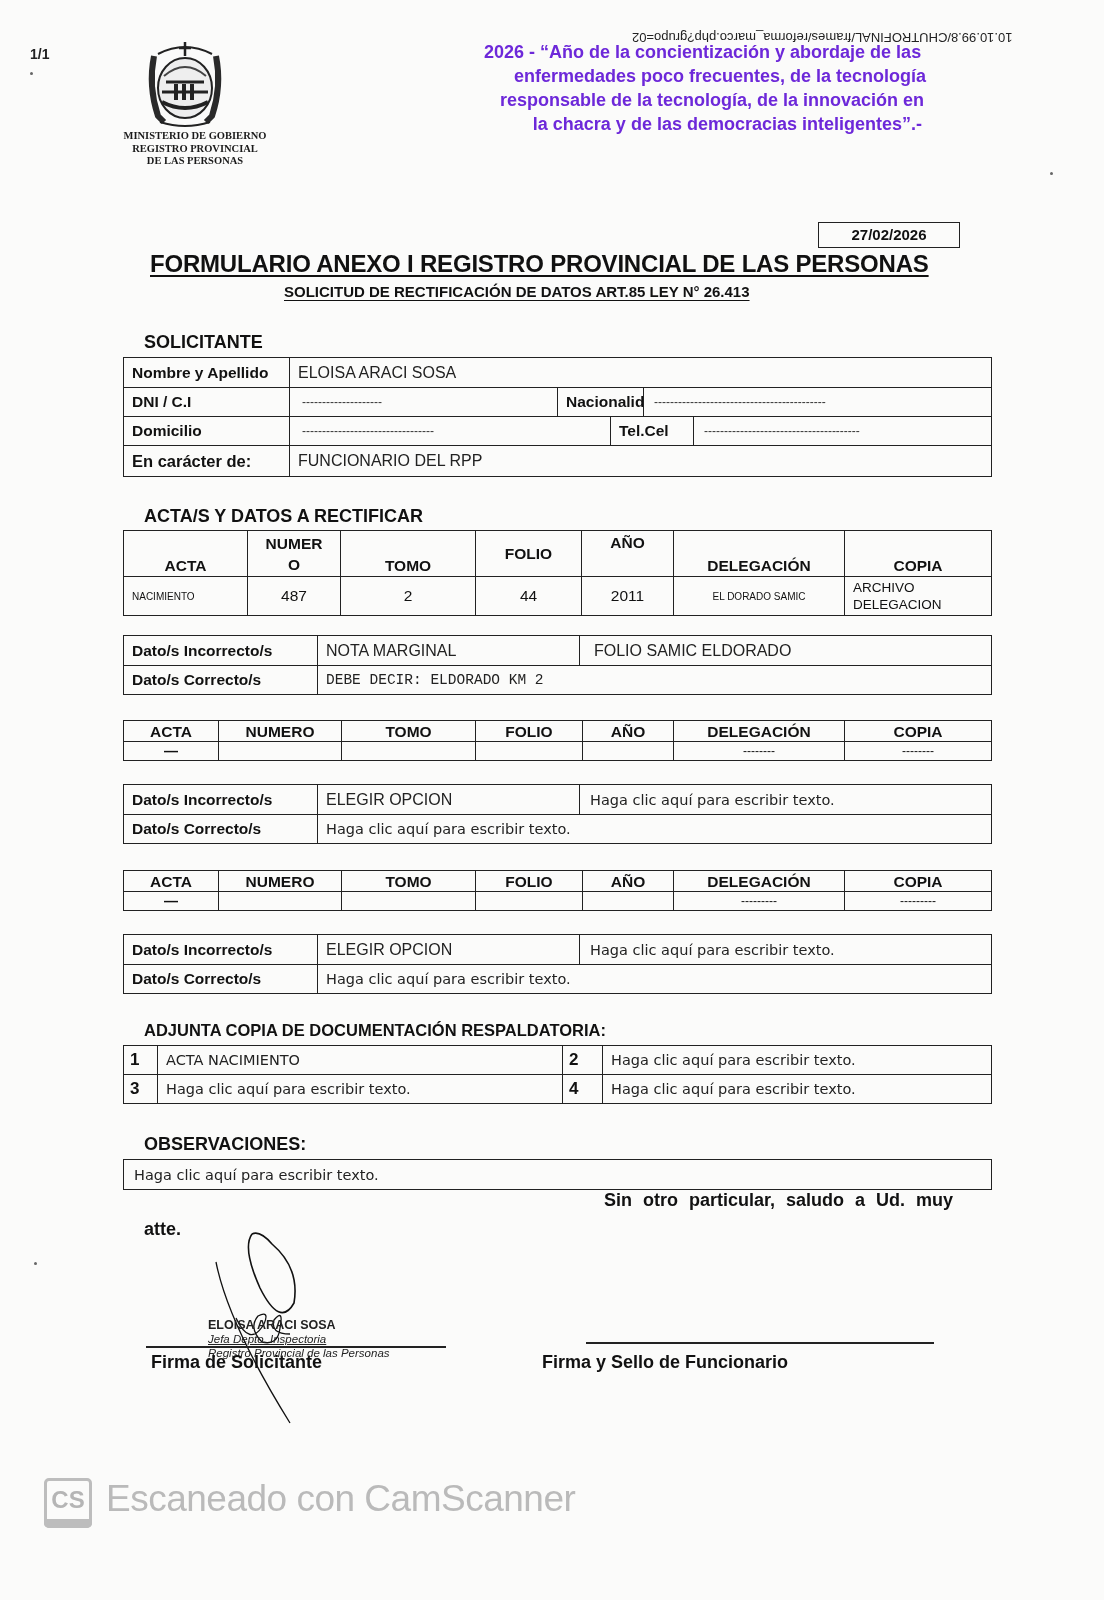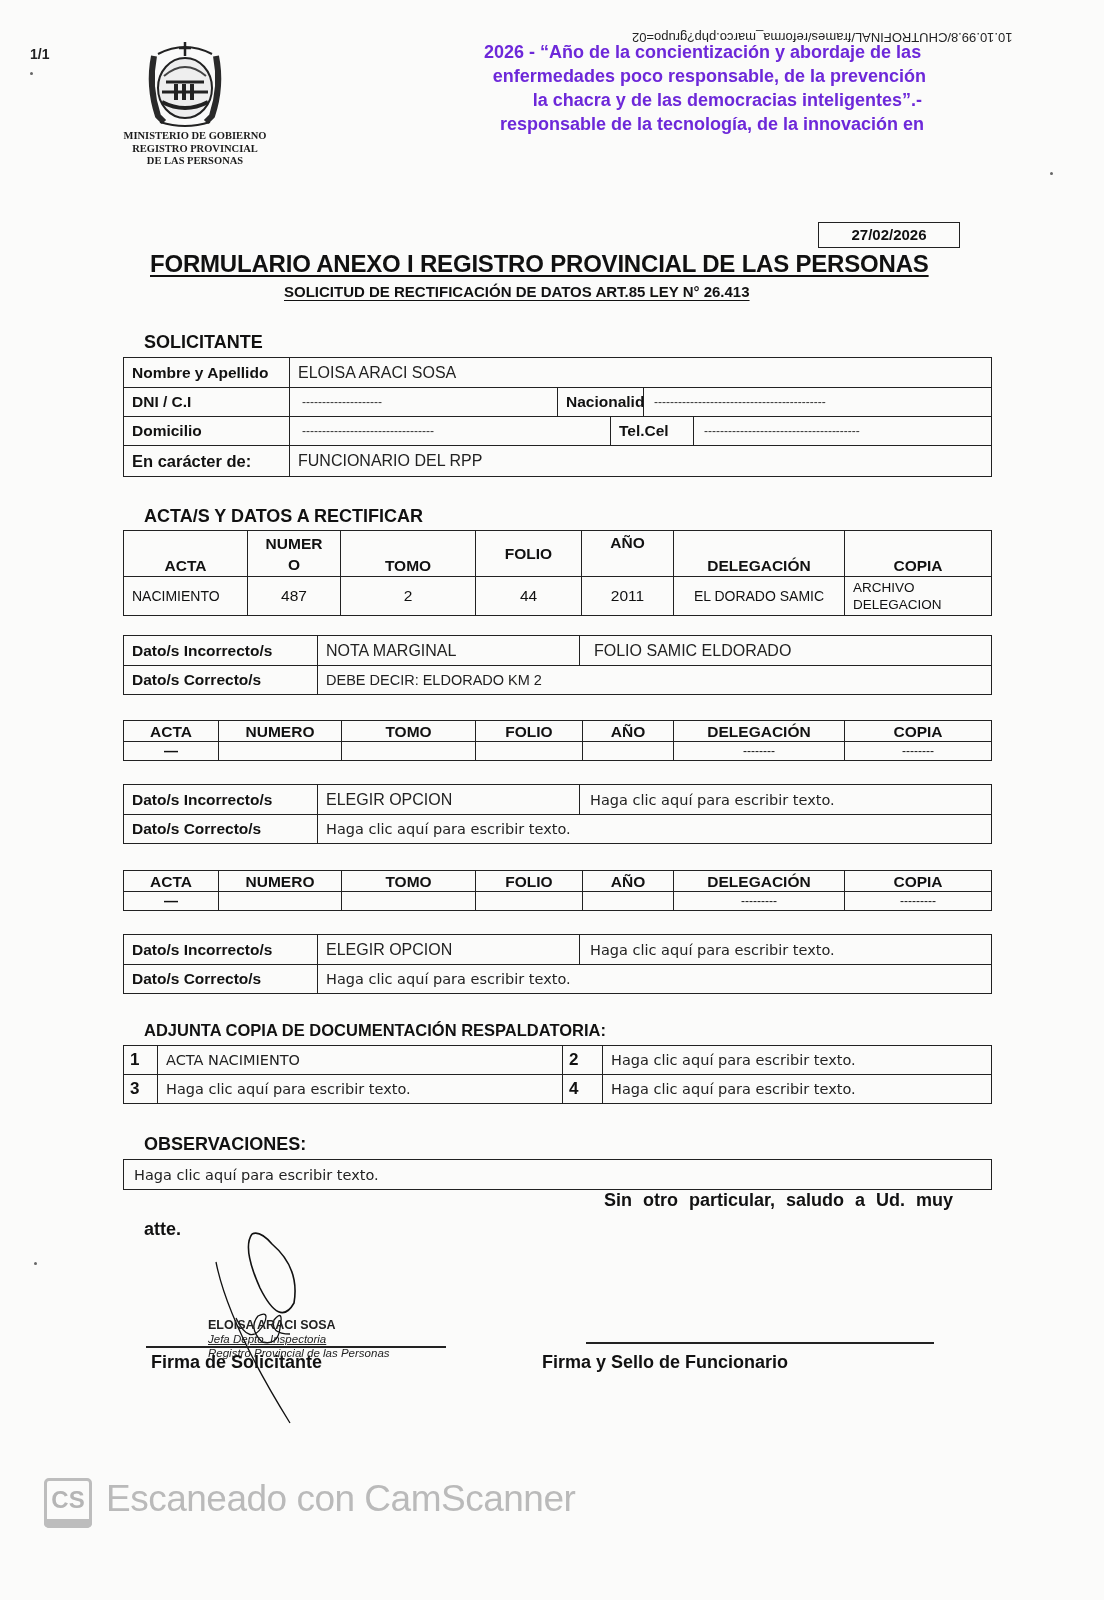--- a/index.html
+++ b/index.html
@@ -27,21 +27,21 @@
   .sec-title { font-weight: bold; font-size: 18px; white-space: nowrap; }
 
   table { border-collapse: collapse; position: absolute; table-layout: fixed; }
   td, th { border: 1.5px solid #222; font-size: 15px; padding: 0 8px; white-space: nowrap; overflow: hidden; }
   .lbl { font-weight: bold; font-size: 15.5px; }
   .val { font-family: "Liberation Sans", sans-serif; font-size: 16px; color: #222; }
   .dash { color: #333; letter-spacing: 0; font-size: 12px; }
   .ph { font-family: "DejaVu Sans", sans-serif; font-size: 14.5px; color: #222; }
 
   .acta-tbl th { font-weight: bold; font-size: 15.5px; text-align: center; padding: 0 4px; vertical-align: bottom; line-height: 20px; }
-  .acta-tbl td { text-align: center; font-size: 14px; }
+  .acta-tbl td { text-align: center; font-size: 10px; }
   .acta-tbl td.copia { text-align: left; font-size: 13.5px; line-height: 17px; padding-left: 8px; white-space: normal; }
 
   .small-tbl th { font-weight: bold; font-size: 15.5px; text-align: center; padding: 0 4px; height: 21px; line-height: 19px; }
   .small-tbl td { text-align: center; height: 19px; font-size: 12px; line-height: 12px; }
 
   .closing { left: 604px; top: 1190px; font-weight: bold; font-size: 18px; word-spacing: 6px; white-space: nowrap; }
   .atte { left: 144px; top: 1219px; font-weight: bold; font-size: 18px; }
 
   .sig-line { height: 1.5px; background: #222; }
   .sig-label { font-weight: bold; font-size: 18px; white-space: nowrap; }
@@ -78,23 +78,23 @@
 <div class="abs ministry">
   <div>MINISTERIO DE GOBIERNO</div>
   <div>REGISTRO PROVINCIAL</div>
   <div>DE LAS PERSONAS</div>
 </div>
 
 <div class="abs url-mirror">10.10.99.8/CHUTROFINAL/frames/reforma_marco.php?grupo=02</div>
 
 <div class="abs motto">
   <div class="l1">2026 - “Año de la concientización y abordaje de las</div>
-  <div style="padding-right:14px;">enfermedades poco responsable, de la prevención</div>
+  <div style="padding-right:14px;">enfermedades poco frecuentes, de la tecnología</div>
+  <div style="padding-right:16px;">responsable de la tecnología, de la innovación en</div>
   <div style="padding-right:18px;">la chacra y de las democracias inteligentes”.-</div>
-  <div style="padding-right:16px;">responsable de la tecnología, de la innovación en</div>
 </div>
 
 <div class="abs date-box">27/02/2026</div>
 
 <div class="abs main-title">FORMULARIO ANEXO I REGISTRO PROVINCIAL DE LAS PERSONAS</div>
 <div class="abs sub-title">SOLICITUD DE RECTIFICACIÓN DE DATOS ART.85 LEY N° 26.413</div>
 
 <div class="abs sec-title" style="left:144px;top:332px;">SOLICITANTE</div>
 
 <table style="left:123px;top:357px;width:869px;">
@@ -178,21 +178,21 @@
       <col>
     </colgroup>
   <tbody>
       <tr style="height:30px;">
     <td class="lbl">Dato/s Incorrecto/s</td>
     <td class="val">NOTA MARGINAL</td>
     <td class="val" style="padding-left:14px;">FOLIO SAMIC ELDORADO</td>
   </tr>
   <tr style="height:29px;">
     <td class="lbl">Dato/s Correcto/s</td>
-    <td colspan="2" class="val" style="font-family:Liberation Sans, sans-serif;font-size:14.5px;">DEBE DECIR:  ELDORADO KM 2</td>
+    <td colspan="2" class="val" style="font-family:Liberation Mono, monospace;font-size:14.5px;">DEBE DECIR:  ELDORADO KM 2</td>
   </tr>
 </tbody>
   </table>
 
 <table class="small-tbl" style="left:123px;top:720px;width:869px;">
   <colgroup>
     <col style="width:95px">
       <col style="width:123px">
       <col style="width:134px">
       <col style="width:107px">

